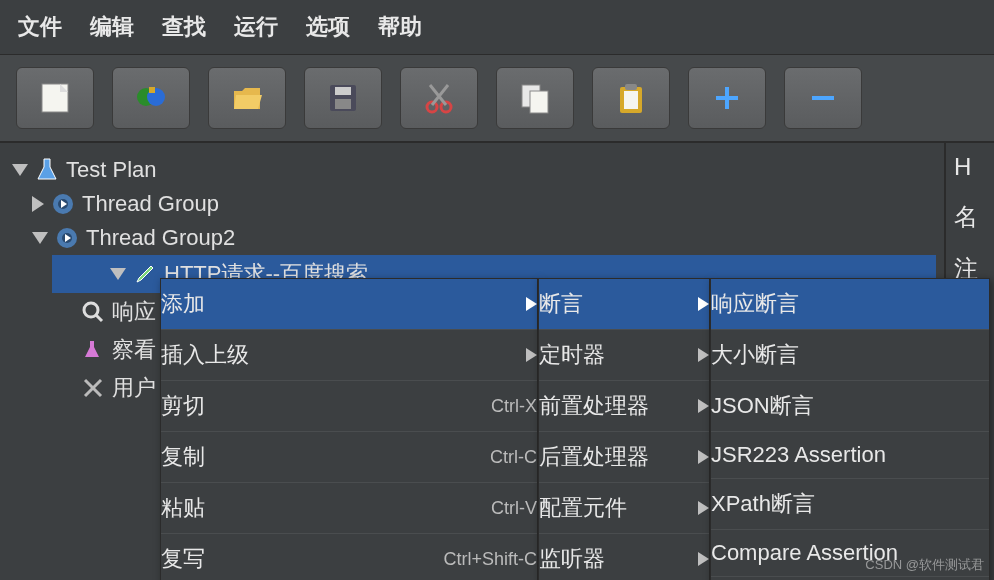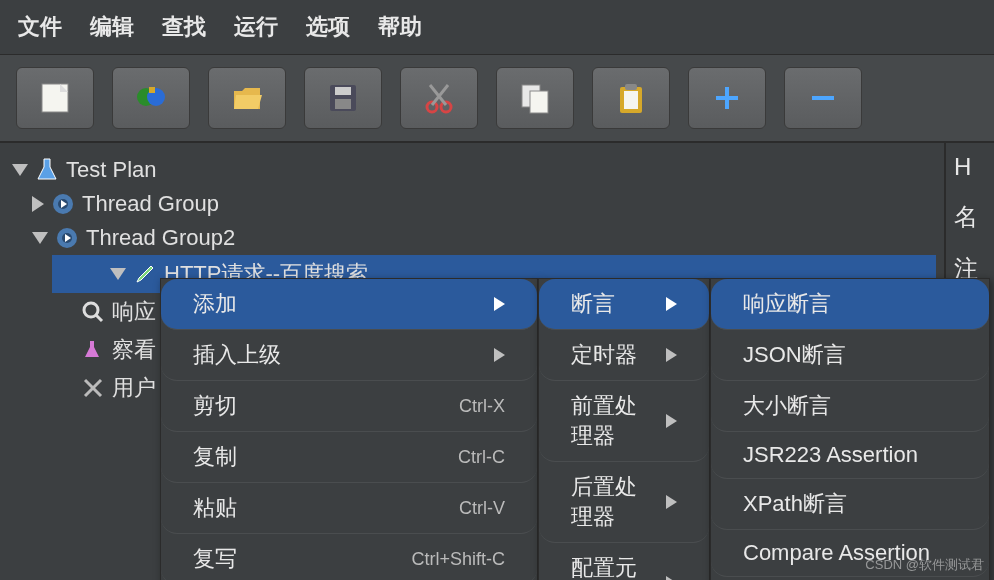--- a/index.html
+++ b/index.html
@@ -21,21 +21,21 @@
   .indent-2 { padding-left: 28px; text-align: center; }
   .indent-3 { padding-left: 58px; margin-left: 48px; }
   .indent-4 { padding-left: 76px; }
   .tree-row.selected { background: #2b5a9c; }
   .arrow { width: 0; height: 0; display: inline-block; }
   .arrow.down { border-left: 8px solid transparent; border-right: 8px solid transparent; border-top: 12px solid #bfbfbf; }
   .arrow.right { border-top: 8px solid transparent; border-bottom: 8px solid transparent; border-left: 12px solid #bfbfbf; }
   .ticon { width: 26px; height: 26px; display: inline-flex; align-items: center; justify-content: center; }
   
   .ctx-menu { position: absolute; background: #3c3f41; border: 1px solid #2b2b2b; box-shadow: 2px 2px 8px rgba(0,0,0,.4); font-size: 22px; color: #e8e8e8; }
-  .ctx-item { display: flex; align-items: center; justify-content: space-between; padding: 10px 32px; border-bottom: 1px solid #4a4d4f; min-height: 46px; border-radius: 16px; }
+  .ctx-item { display: flex; align-items: center; justify-content: space-between; padding: 10px 0; border-bottom: 1px solid #4a4d4f; min-height: 46px; }
   .ctx-item .shortcut { color: #bbb; font-size: 18px; margin-left: 30px; }
   .ctx-item .sub-arrow { border-top: 7px solid transparent; border-bottom: 7px solid transparent; border-left: 11px solid #bfbfbf; margin-left: 20px; }
   .ctx-item.hl { background: #2b5a9c; }
   .ctx-item.hl .sub-arrow { border-left-color: #fff; }
   
   .ctx1 { left: 160px; top: 278px; width: 378px; }
   .ctx2 { left: 538px; top: 278px; width: 172px; }
   .ctx3 { left: 710px; top: 278px; width: 280px; }
   
   .watermark { position: absolute; right: 10px; bottom: 6px; font-size: 13px; color: rgba(210,210,210,.6); }
@@ -242,26 +242,26 @@
     <span>监听器</span>
     <span class="sub-arrow"></span>
   </div>
 </div>
 
 <div class="ctx-menu ctx3">
   <div class="ctx-item hl">
       <span>响应断言</span>
     </div>
   <div class="ctx-item">
+      <span>大小断言</span>
+    </div>
+  <div class="ctx-item">
       <span>JSON断言</span>
     </div>
   <div class="ctx-item">
-      <span>大小断言</span>
-    </div>
-  <div class="ctx-item">
       <span>JSR223 Assertion</span>
     </div>
   <div class="ctx-item">
       <span>XPath断言</span>
     </div>
   <div class="ctx-item">
       <span>Compare Assertion</span>
     </div>
   <div class="ctx-item"></div>
 </div>

